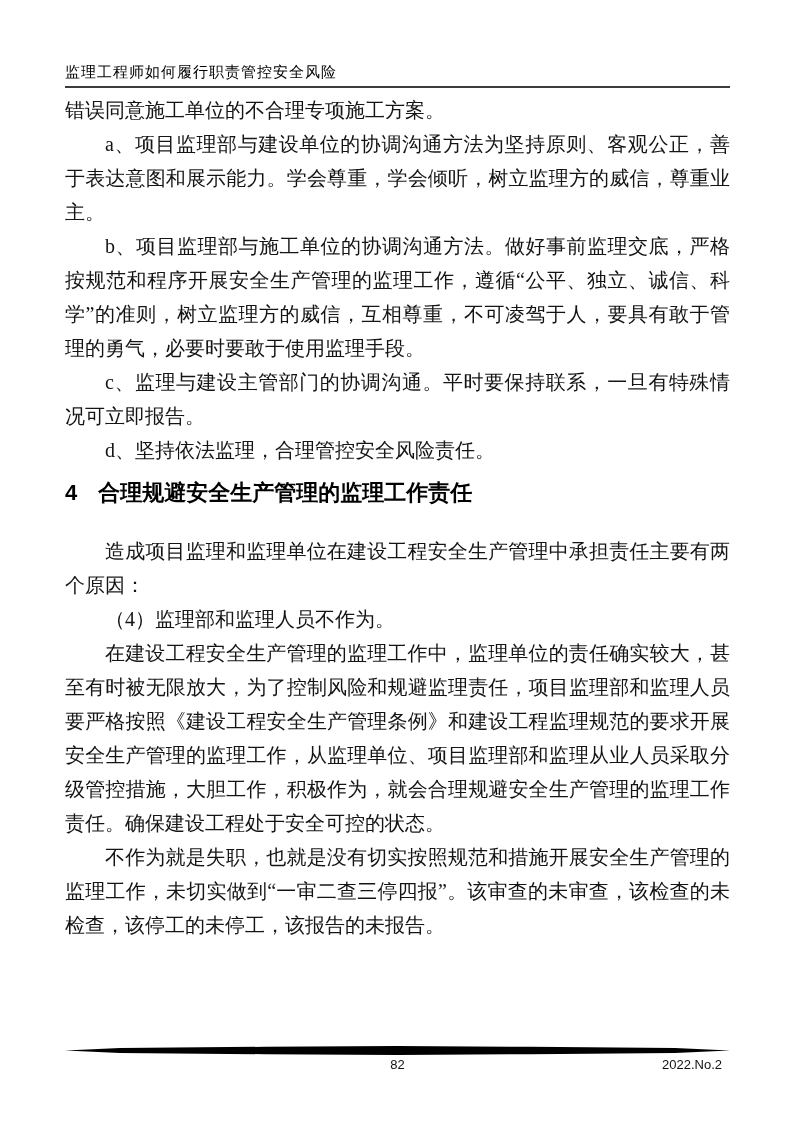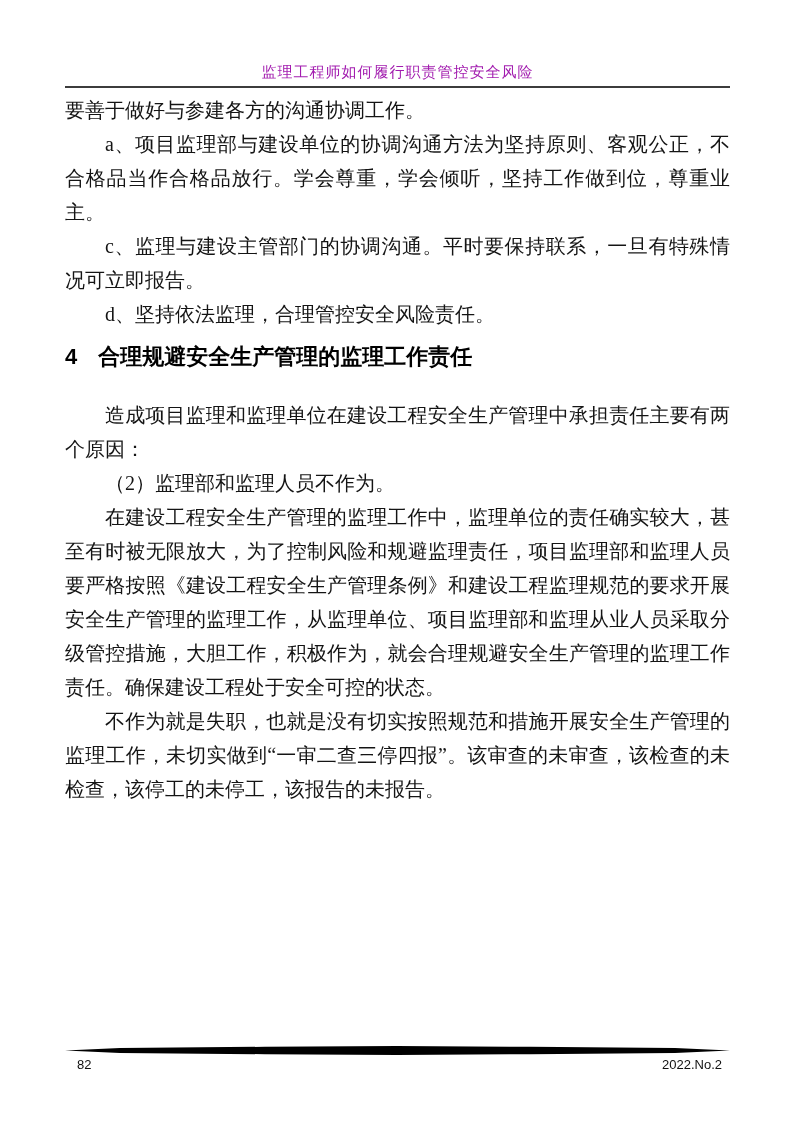--- a/index.html
+++ b/index.html
@@ -15,24 +15,23 @@
     font-family: "Liberation Serif", "DejaVu Serif", serif;
     color: #1a1a1a;
     overflow: hidden;
   }
   
   .running-head {
     position: absolute;
     top: 62px;
     left: 65px;
     width: 665px;
-    text-align: center;
     font-size: 15px;
     letter-spacing: 1px;
-    color: #a21caf;
+    color: #000000;
     line-height: 20px;
   }
   .head-rule {
     position: absolute;
     top: 86px;
     left: 65px;
     width: 665px;
     height: 0;
     border-top: 2px solid #3c3c3c;
   }
@@ -75,47 +74,48 @@
     top: 1057px;
     left: 65px;
     width: 665px;
     height: 20px;
     font-family: "Liberation Sans", "DejaVu Sans", sans-serif;
     font-size: 13px;
     color: #111111;
   }
   .page-number {
     position: absolute;
-    left: 12px;
+    left: 0;
     width: 100%;
-    text-align: left;
+    text-align: center;
   }
   .issue-number {
     position: absolute;
     right: 8px;
     text-align: left;
   }
 </style>
 </head>
 <body>
 
 <div id="page">
 
   <div class="running-head">监理工程师如何履行职责管控安全风险</div>
 
   <div class="head-rule"></div>
 
   <div class="body-block" id="body-content">
-      <p class="para flush">要善于做好与参建各方的沟通协调工作。</p>
-      <p class="para indent">a、项目监理部与建设单位的协调沟通方法为坚持原则、客观公正，不合格品当作合格品放行。学会尊重，学会倾听，坚持工作做到位，尊重业主。</p>
+      <p class="para flush">错误同意施工单位的不合理专项施工方案。</p>
+      <p class="para indent">a、项目监理部与建设单位的协调沟通方法为坚持原则、客观公正，善于表达意图和展示能力。学会尊重，学会倾听，树立监理方的威信，尊重业主。</p>
+      <p class="para indent">b、项目监理部与施工单位的协调沟通方法。做好事前监理交底，严格按规范和程序开展安全生产管理的监理工作，遵循“公平、独立、诚信、科学”的准则，树立监理方的威信，互相尊重，不可凌驾于人，要具有敢于管理的勇气，必要时要敢于使用监理手段。</p>
       <p class="para indent">c、监理与建设主管部门的协调沟通。平时要保持联系，一旦有特殊情况可立即报告。</p>
       <p class="para indent">d、坚持依法监理，合理管控安全风险责任。</p>
       <h2 class="section-heading"><span class="sec-num">4</span><span>合理规避安全生产管理的监理工作责任</span></h2>
       <p class="para indent">造成项目监理和监理单位在建设工程安全生产管理中承担责任主要有两个原因：</p>
-      <p class="para indent">（2）监理部和监理人员不作为。</p>
+      <p class="para indent">（4）监理部和监理人员不作为。</p>
       <p class="para indent">在建设工程安全生产管理的监理工作中，监理单位的责任确实较大，甚至有时被无限放大，为了控制风险和规避监理责任，项目监理部和监理人员要严格按照《建设工程安全生产管理条例》和建设工程监理规范的要求开展安全生产管理的监理工作，从监理单位、项目监理部和监理从业人员采取分级管控措施，大胆工作，积极作为，就会合理规避安全生产管理的监理工作责任。确保建设工程处于安全可控的状态。</p>
       <p class="para indent">不作为就是失职，也就是没有切实按照规范和措施开展安全生产管理的监理工作，未切实做到“一审二查三停四报”。该审查的未审查，该检查的未检查，该停工的未停工，该报告的未报告。</p>
     </div>
 
   <svg class="footer-bar" viewBox="0 0 665 9" preserveAspectRatio="none">
     <polygon id="footer-bar-shape" points="0,4.5 55,2 200,0.8 332,0 465,0.8 610,2 665,4.5 610,7 465,8.2 332,9 200,8.2 55,7" fill="#000000"></polygon>
   </svg>
 
   <div class="footer-row">
     <span class="page-number">82</span>

